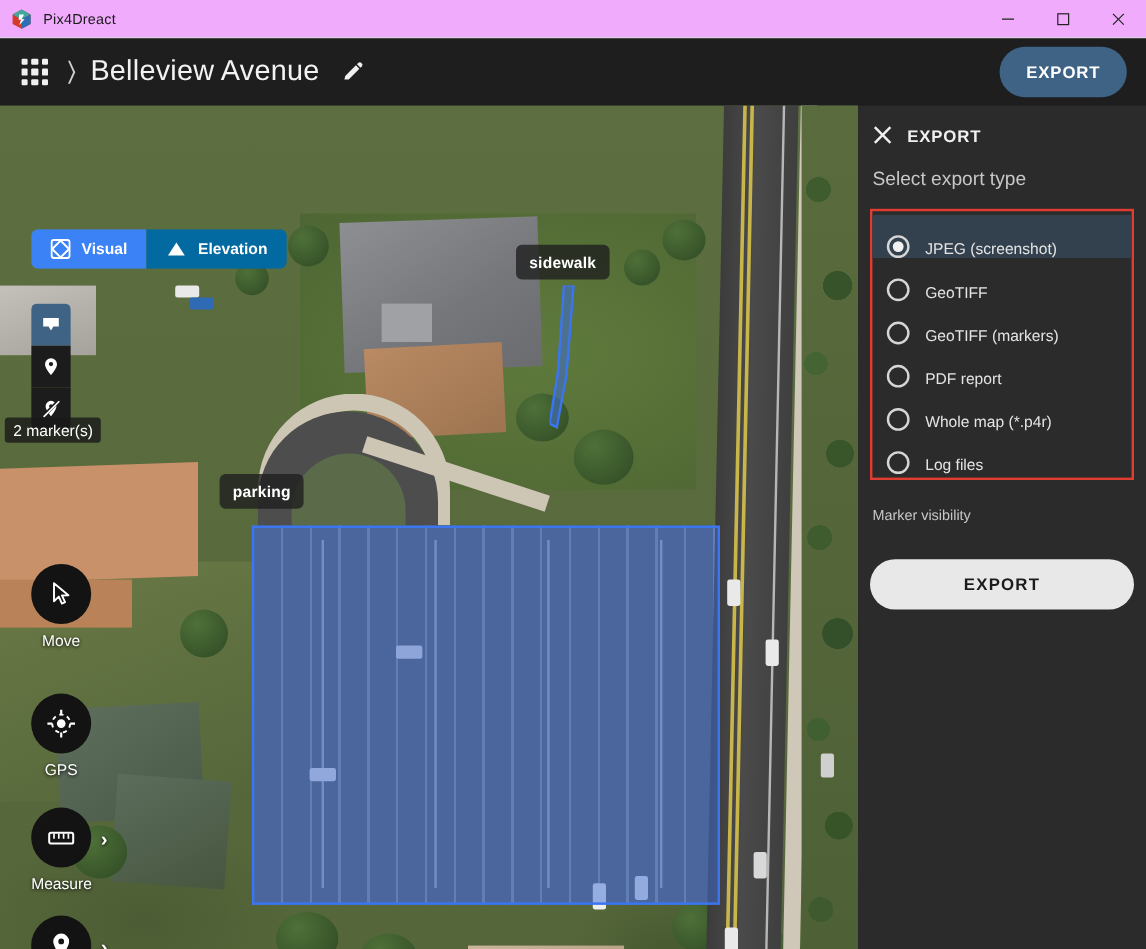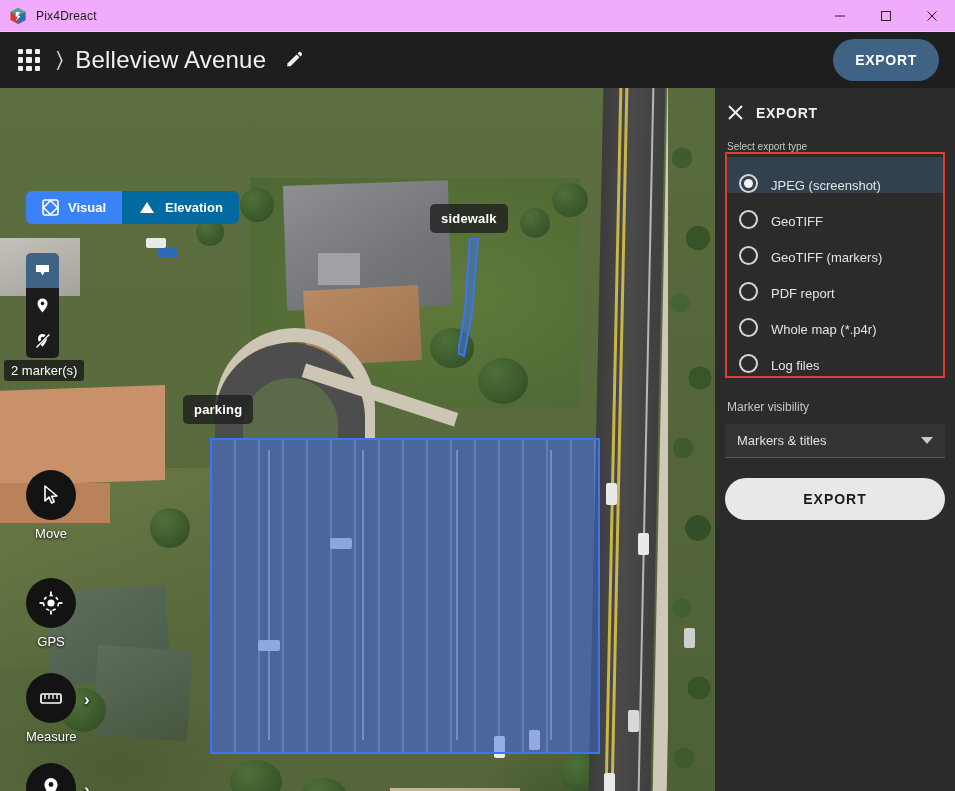--- a/index.html
+++ b/index.html
@@ -148,40 +148,40 @@
   .vtab { display:flex; align-items:center; gap:9px; padding:0 16px; height:33px;
     background:#0369a1; color:#fff; font-size:13px; font-weight:700; cursor:pointer; }
   .vtab.active { background:#3b82f6; }
 
   
   .iconstack { position:absolute; left:26px; top:165px; width:33px; border-radius:5px; overflow:hidden; }
   .istack-btn { height:35px; display:flex; align-items:center; justify-content:center;
     background:#1c1c1c; cursor:pointer; }
   .istack-btn.active { background:#3e6385; }
 
-  .marker-count { position:absolute; left:4px; top:272px; background: rgba(25,25,25,.8);
+  .marker-count { position:absolute; left:4px; top:260px; background: rgba(25,25,25,.8);
     color:#fff; font-size:13px; padding:3px 7px; border-radius:3px; }
 
   
   .tool { position:absolute; left:26px; width:50px; text-align:center; }
   .tool .circ { width:50px; height:50px; border-radius:50%; background:#131313;
     display:flex; align-items:center; justify-content:center; cursor:pointer; }
   .tool .tlabel { color:#fff; font-size:13px; margin-top:6px; text-shadow: 0 1px 3px #000; }
   .tool .chev { position:absolute; left:58px; top:17px; color:#fff; font-size:17px; font-weight:700;
     text-shadow: 0 1px 3px #000; cursor:pointer; }
   .tool-move { top:382px; }
   .tool-gps { top:490px; }
   .tool-measure { top:585px; }
   .tool-marker { top:675px; }
 
   
   .panel { width: 240px; background:#2b2b2b; flex: 0 0 240px; padding: 16px 10px 0 10px; position:relative; }
   .panel-head { display:flex; align-items:center; gap:12px; margin: 0 0 20px 2px; }
   .panel-title { color:#f0f0f0; font-size:14px; font-weight:700; letter-spacing:.7px; }
-  .panel-sub { color:#c7c7c7; font-size:10px; margin: 0 0 0 2px; }
+  .panel-sub { color:#c7c7c7; font-size:16px; margin: 0 0 15px 2px; }
   .radio-box { border: 2px solid #e03c31; padding: 3px 0; }
   .radio-row { display:flex; align-items:flex-end; gap:13px; height:36px; padding-left:12px; cursor:pointer; }
   .radio-row.sel { background:#33414e; }
   .rdo { width:19px; height:19px; border-radius:50%; border:2px solid #d6d6d6;
     flex:0 0 19px; display:flex; align-items:center; justify-content:center; }
   .rdo i { width:9px; height:9px; border-radius:50%; background:#f2f2f2; display:none; }
   .radio-row.sel .rdo i { display:block; }
   .radio-row span.lab { color:#e4e4e4; font-size:13px; }
   .panel-sub2 { color:#c7c7c7; font-size:12px; margin: 22px 0 10px 2px; }
   .select {
@@ -468,22 +468,18 @@
           <span class="lab">Whole map (*.p4r)</span>
         </div>
         <div class="radio-row">
           <span class="rdo"></span>
           <span class="lab">Log files</span>
         </div>
       </div>
 
       <div class="panel-sub2">Marker visibility</div>
 
-      <div class="select">
-        <span>Markers &amp; titles</span>
-        <span class="caret"></span>
-      </div>
 
       <button class="export-btn">EXPORT</button>
     </div>
 
   </div>
 </div>
 
 </body></html>

